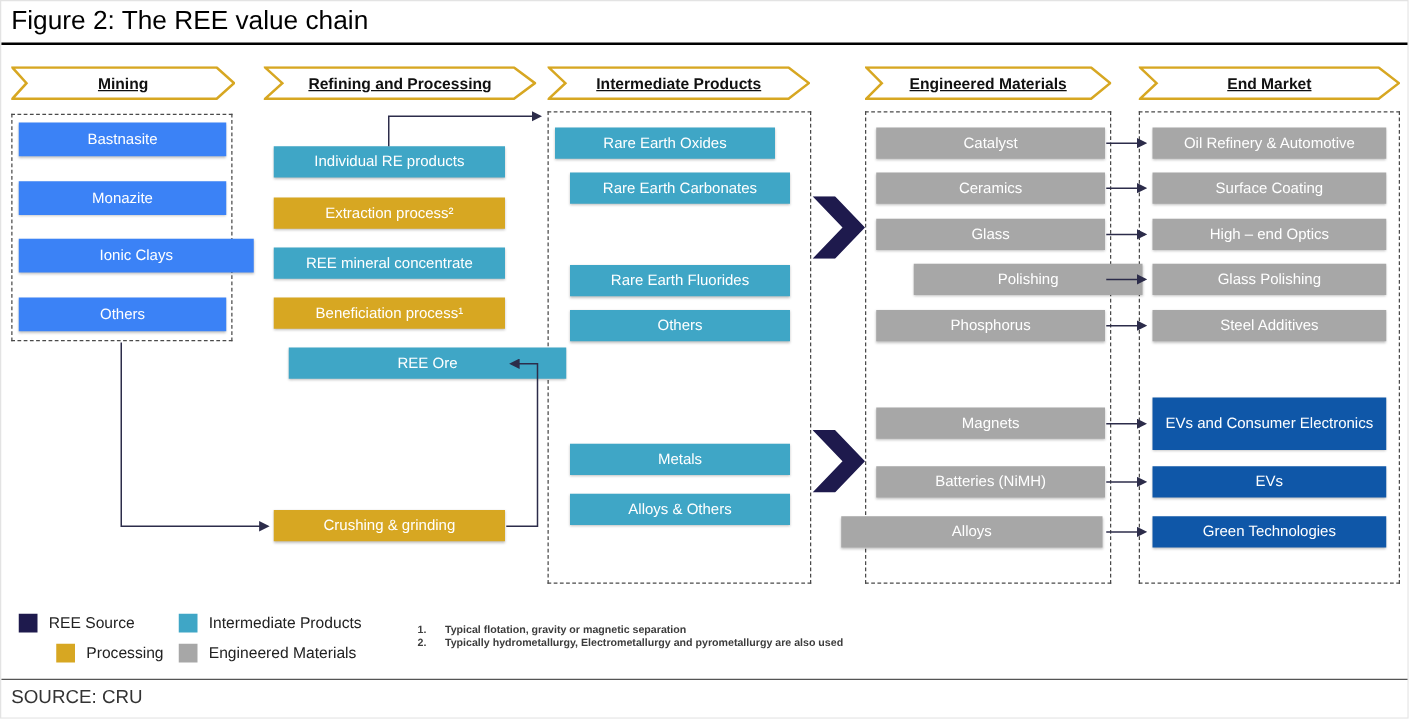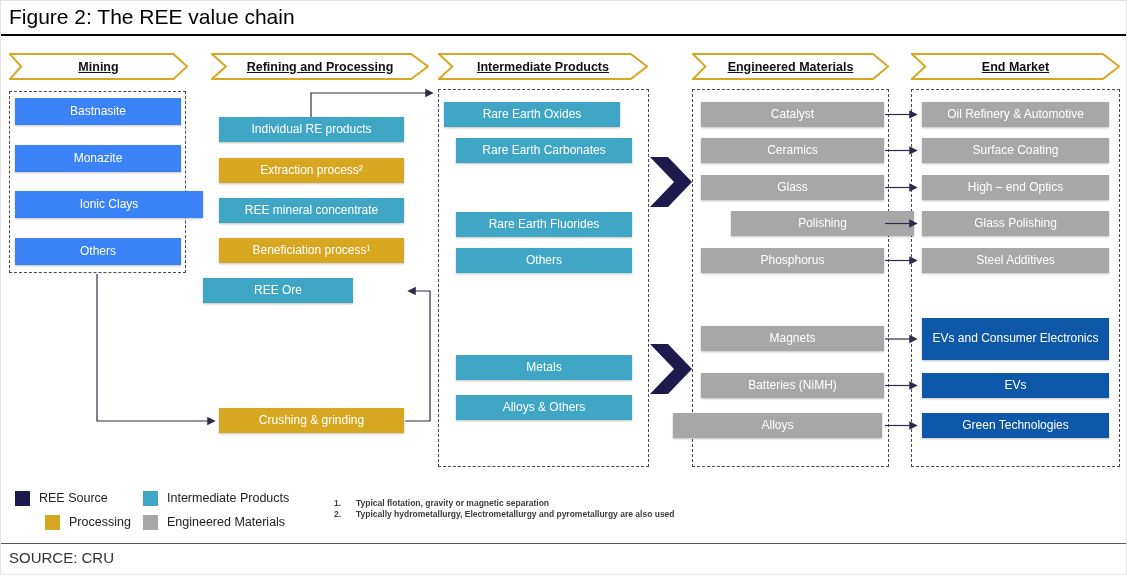--- a/index.html
+++ b/index.html
@@ -82,21 +82,21 @@
 
   <div class="box navy mining-box" style="left:14px;top:97px;width:166px;">Bastnasite</div>
   <div class="box navy mining-box" style="left:14px;top:144px;width:166px;">Monazite</div>
   <div class="box navy mining-box" style="left:14px;top:190px;width:188px;">Ionic Clays</div>
   <div class="box navy mining-box" style="left:14px;top:237px;width:166px;">Others</div>
 
   <div class="box teal" style="left:218px;top:116px;width:185px;">Individual RE products</div>
   <div class="box gold" style="left:218px;top:157px;width:185px;">Extraction process²</div>
   <div class="box teal" style="left:218px;top:197px;width:185px;">REE mineral concentrate</div>
   <div class="box gold" style="left:218px;top:237px;width:185px;">Beneficiation process¹</div>
-  <div class="box teal" style="left:202px;top:277px;width:150px;">REE Ore</div>
+  <div class="box teal" style="left:230px;top:277px;width:222px;">REE Ore</div>
   <div class="box gold" style="left:218px;top:407px;width:185px;">Crushing &amp; grinding</div>
 
   <div class="box teal" style="left:443px;top:101px;width:176px;">Rare Earth Oxides</div>
   <div class="box teal" style="left:455px;top:137px;width:176px;">Rare Earth Carbonates</div>
   <div class="box teal" style="left:455px;top:211px;width:176px;">Rare Earth Fluorides</div>
   <div class="box teal" style="left:455px;top:247px;width:176px;">Others</div>
   <div class="box teal" style="left:455px;top:354px;width:176px;">Metals</div>
   <div class="box teal" style="left:455px;top:394px;width:176px;">Alloys &amp; Others</div>
 
   <div class="box gray" style="left:700px;top:101px;width:183px;">Catalyst</div>

